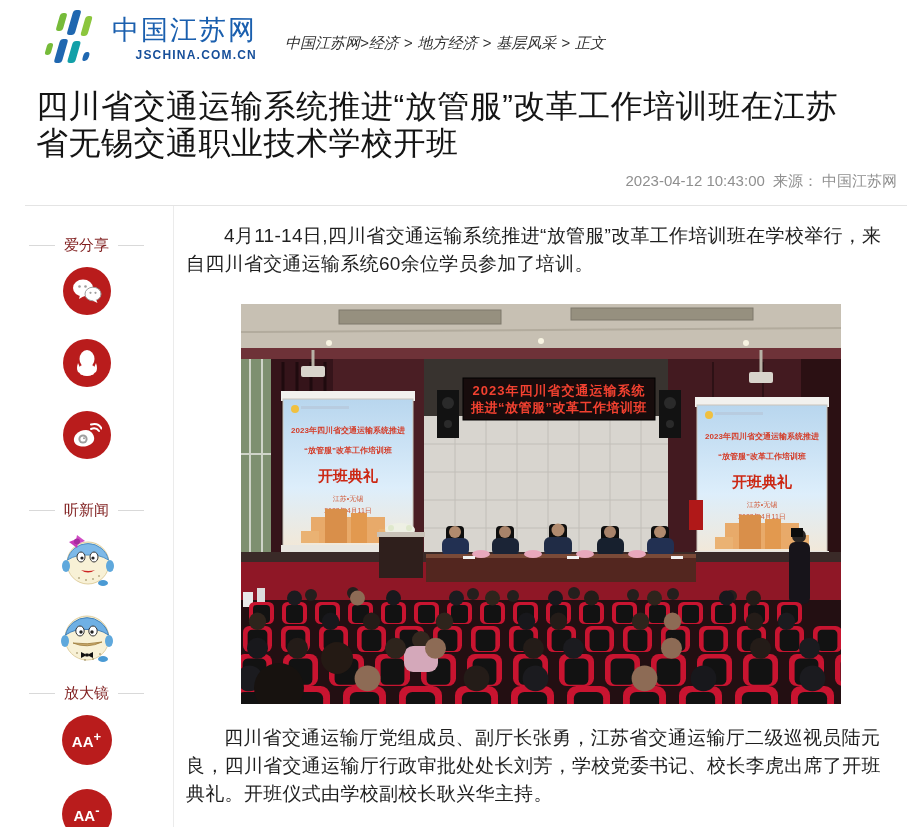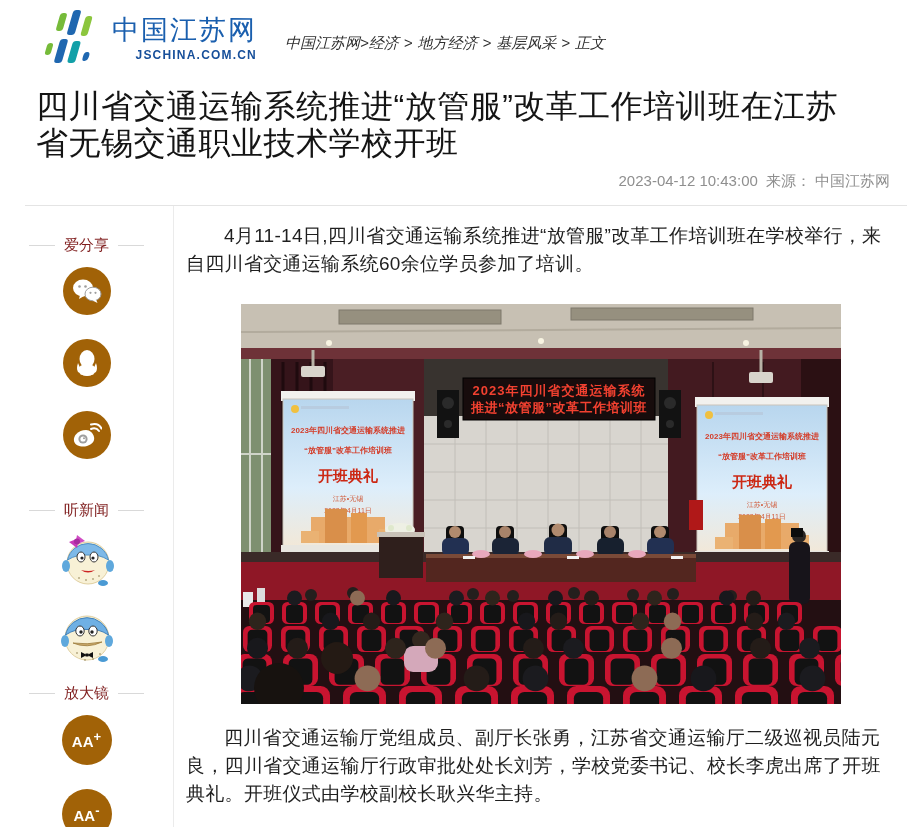--- a/index.html
+++ b/index.html
@@ -14,31 +14,31 @@
   .logo-text { margin-left:8px; }
   .logo-name { font-size:27px; color:#1a5fae; letter-spacing:2px; line-height:1.1; }
   .logo-domain { font-size:12px; font-weight:bold; color:#174f9a; letter-spacing:1.2px; text-align:right; margin-top:3px; }
   .breadcrumb { margin:24px 0 0 28px; font-size:15px; color:#2e2e2e;font-style:italic; }
   .breadcrumb a { color:#2e2e2e; text-decoration:none; cursor:pointer; }
   .breadcrumb .sep { margin:0 5px; color:#2e2e2e; }
 
   
   .title { margin:20px 40px 10px 36px; font-size:32px; font-weight:normal; color:#141414;
            line-height:1.16; letter-spacing:0.5px; }
-  .meta { text-align:right; padding-right:17px; margin-top:6px; font-size:15px; color:#8f8f8f; }
+  .meta { text-align:right; padding-right:10px; margin-top:6px; font-size:15px; color:#8f8f8f; }
   .meta span { margin-left:4px; }
   .header-divider { border:none; border-top:1px solid #e4e4e4; margin:14px 0 0 25px; }
 
   
   .layout { display:flex; align-items:stretch; min-height:628px; }
   .sidebar { width:174px; flex:0 0 174px; border-right:1px solid #ebebeb; padding-top:26px; }
   .side-label { display:flex; align-items:center; justify-content:center; gap:9px;
                 font-size:15px; color:#7f1d1d; margin:4px 0 12px; }
   .side-label::before, .side-label::after { content:""; width:26px; height:1px; background:#d9d9d9; }
-  .circle-btn { width:48px; height:48px; border-radius:50%; background:#a16207;
+  .circle-btn { width:48px; height:48px; border-radius:50%; background:#b91c1c;
                 margin:0 auto 24px; display:flex; align-items:center; justify-content:center; cursor:pointer; }
   .mascot-btn { width:56px; height:58px; margin:0 auto 18px; display:block; cursor:pointer; }
   .aa { color:#fff; font-weight:bold; font-size:19px; line-height:1; }
   .aa .a1 { font-size:15px; }
   .aa sup { font-size:13px; vertical-align:6px; }
   .gap-block { height:14px; }
 
   
   .content { flex:1; padding:16px 12px 0 12px; }
   .content p { font-size:19px; line-height:28px; color:#1f1f1f; text-indent:2em; letter-spacing:0.3px; }

